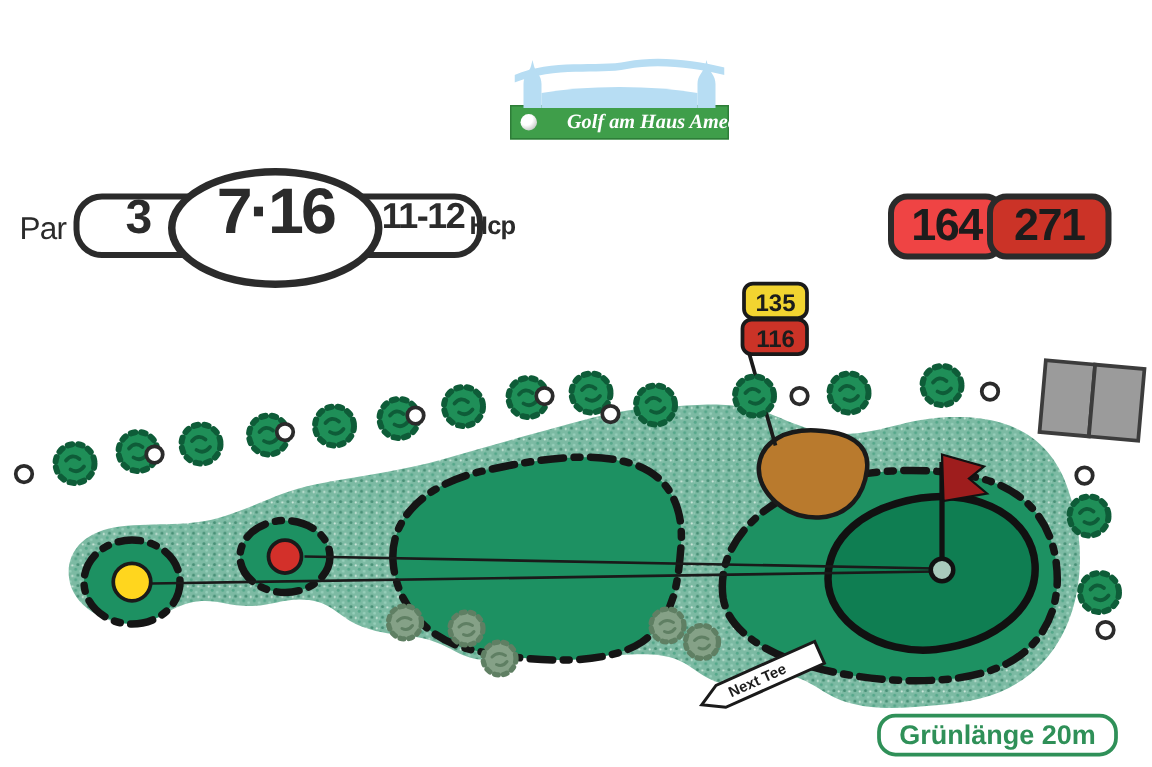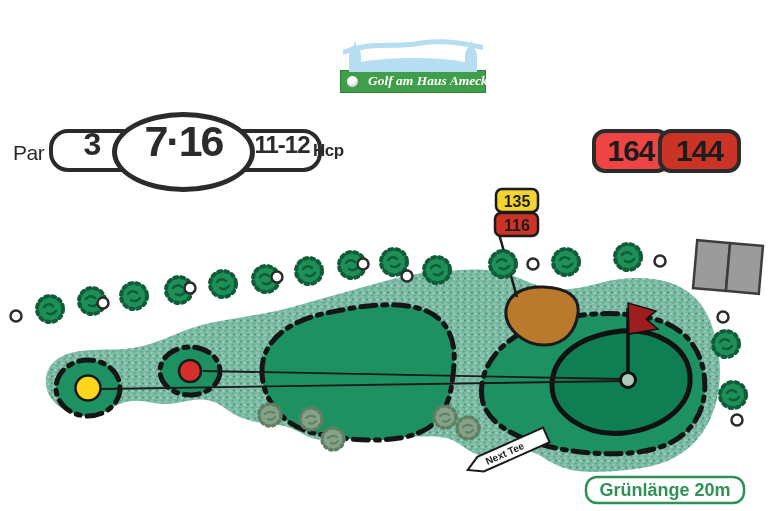--- a/index.html
+++ b/index.html
@@ -1,21 +1,21 @@
 <!DOCTYPE html>
 <html><head>
 <meta charset="utf-8">
 <style>
   html,body{margin:0;padding:0;background:#fff;}
   .canvas{position:relative;width:768px;height:511px;background:#fff;overflow:hidden;
           font-family:"Liberation Sans",sans-serif;color:#2b2b2b;}
   
   .logo{position:absolute;left:340px;top:34px;width:146px;text-align:center;}
   .logo svg{display:block;margin:0 auto;}
-  .logo-banner{display:flex;align-items:center;gap:10px;background:#3f9e4a;border:1px solid #2e7d38;
+  .logo-banner{display:flex;align-items:center;gap:20px;background:#3f9e4a;border:1px solid #2e7d38;
                padding:2px 8px 3px 6px;margin-top:-2px;}
   .logo-banner .ball{width:11px;height:11px;border-radius:50%;
                background:radial-gradient(circle at 35% 30%,#ffffff 0 40%,#c9ccc9 75%,#9aa09a);flex:0 0 auto;}
   .logo-banner .logo-text{color:#fff;font-family:"Liberation Serif",serif;font-style:italic;
                font-weight:700;font-size:13.5px;white-space:nowrap;}
   
   .par-label{position:absolute;left:13px;top:141px;font-size:21px;font-weight:400;letter-spacing:-.5px;}
   .hcp-label{position:absolute;left:313px;top:141px;font-size:17px;font-weight:700;letter-spacing:-.5px;}
   .par-pill{position:absolute;left:49px;top:129px;width:265px;height:35px;background:#fff;
             border:4px solid #2b2b2b;border-radius:19px;}
@@ -196,15 +196,15 @@
   <span class="par-label">Par</span>
   <div class="par-pill"></div>
   <span class="par-value">3</span>
   <span class="hcp-value">11-12</span>
   <div class="hole-ellipse">
     <span>7·16</span>
   </div>
   <span class="hcp-label">Hcp</span>
 
   <div class="badge yellow">164</div>
-  <div class="badge red">144</div>
+  <div class="badge red">271</div>
 
 </div>
 
 </body></html>

